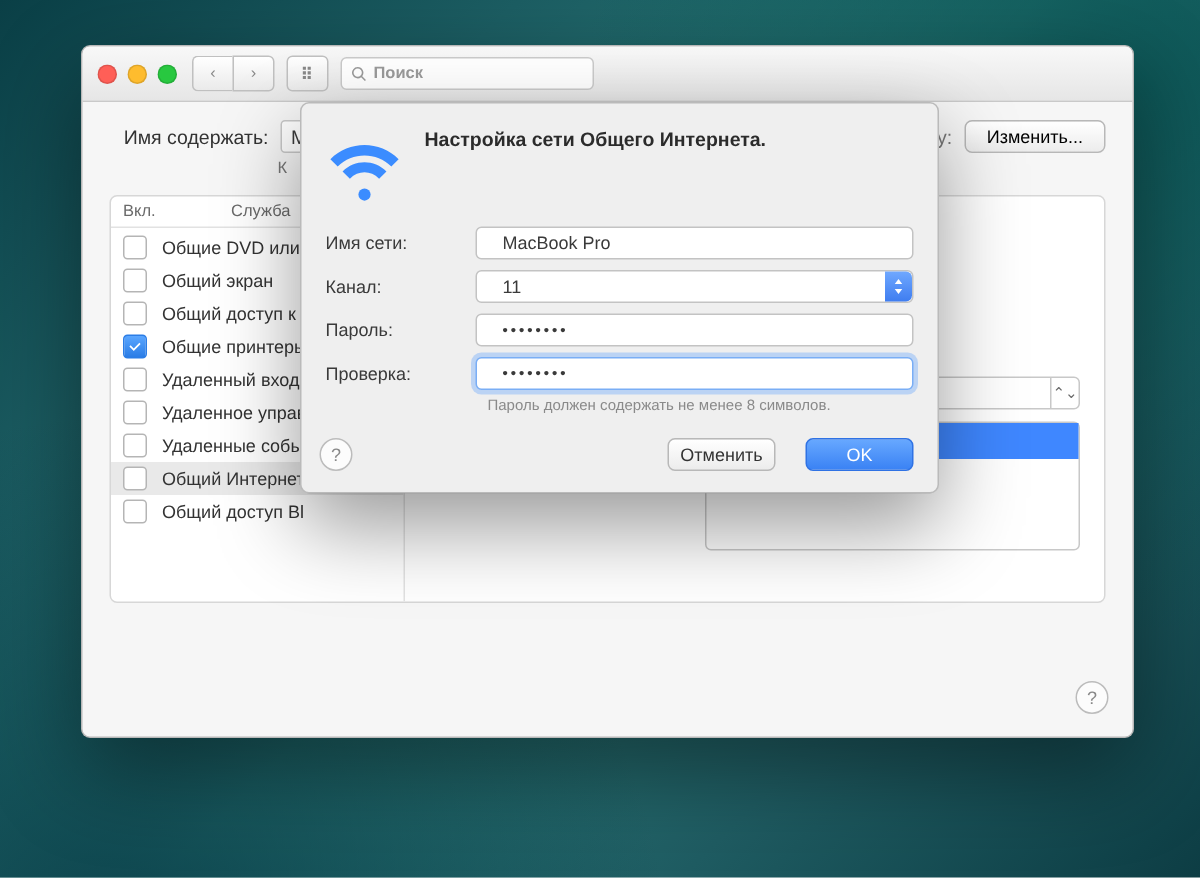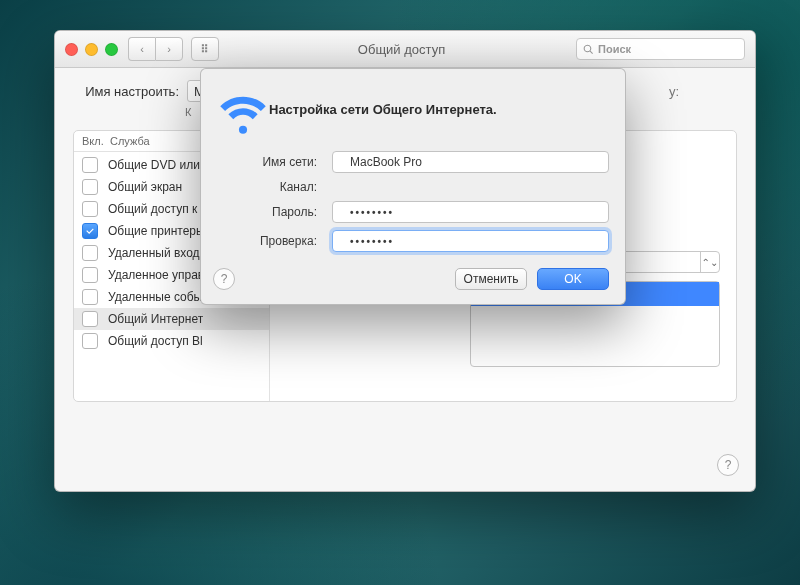--- a/index.html
+++ b/index.html
@@ -65,21 +65,21 @@
     height:22px;padding:0 14px;border:1px solid #b8b8b8;border-radius:5px;
     background:linear-gradient(#ffffff,#ececec);font-size:12px;margin-left:auto;
   }
   .subhint{margin:4px 0 12px 112px;color:#777;font-size:11px;width:420px;}
 
   .panel{
     background:#fff;border:1px solid #d7d7d7;border-radius:5px;
     height:270px;display:flex;overflow:hidden;
   }
   .service-list{width:195px;border-right:1px solid #e2e2e2;}
-  .list-head{height:20px;border-bottom:1px solid #e2e2e2;display:flex;padding:0 8px;font-size:11px;color:#6a6a6a;align-items:center;}
+  .list-head{height:20px;border-bottom:1px solid #e2e2e2;display:flex;padding:0 8px;font-size:11px;color:#6a6a6a;align-items:center;gap:44px;}
   .list-head span:first-child{width:28px;}
   .list-body{padding:2px 0;}
   .row{display:flex;align-items:center;height:22px;padding:0 8px;}
   .row.sel{background:#e9e9e9;}
   .chk{
     width:14px;height:14px;border:1px solid #b5b5b5;border-radius:3px;margin-right:10px;background:#fff;
     display:flex;align-items:center;justify-content:center;
   }
   .chk.on{background:linear-gradient(#5aa6ff,#2b7de6);border-color:#2b7de6;}
   .chk.on svg{width:10px;height:10px;fill:#fff;}
@@ -114,44 +114,44 @@
 
   
   .sheet{
     position:absolute; left:200px; top:68px;
     width:392px; padding:16px 16px 14px 16px;
     background:#efefef;
     border:1px solid rgba(0,0,0,0.22);
     border-radius:6px;
     box-shadow:0 22px 55px rgba(0,0,0,0.4);
   }
-  .sheet-head{display:flex;margin-bottom:14px;align-items:center;}
+  .sheet-head{display:flex;gap:14px;margin-bottom:14px;}
   .wifi-icon{width:52px;height:52px;flex-shrink:0;display:flex;align-items:center;justify-content:center;}
   .sheet-title{font-weight:600;font-size:13px;color:#2b2b2b;margin-bottom:4px;}
   .sheet-sub{font-size:11px;color:#777;line-height:14px;max-width:280px;}
   .form-row{display:flex;align-items:center;margin-bottom:7px;}
-  .form-label{width:100px;text-align:right;margin-right:15px;font-size:12px;color:#3a3a3a;}
+  .form-label{width:100px;text-align:left;margin-right:0;font-size:12px;color:#3a3a3a;}
   .form-field{
     flex:1;height:20px;border:1px solid #c3c3c3;border-radius:4px;background:#fff;
     padding:0 17px;display:flex;align-items:center;font-size:12px;position:relative;
   }
   .form-field.focus{border-color:#7aaef5;box-shadow:0 0 0 3px rgba(93,160,255,0.35);}
   .form-field .sel-cap{
     position:absolute;right:0;top:0;bottom:0;width:18px;
     background:linear-gradient(#6fa8ff,#3f7df0);
     border-top-right-radius:4px;border-bottom-right-radius:4px;
     display:flex;align-items:center;justify-content:center;
   }
   .sel-cap svg{width:8px;height:10px;fill:#fff;}
   .pwd-dots{letter-spacing:2px;font-weight:bold;font-size:10px;}
   .hint{margin-left:108px;font-size:10px;color:#8a8a8a;margin-top:-2px;}
   .sheet-buttons{display:flex;justify-content:flex-end;gap:10px;margin-top:16px;}
   .btn{
     height:22px;min-width:72px;border-radius:5px;border:1px solid #b8b8b8;
-    background:linear-gradient(#fff,#ececec);font-size:12px;color:#333;
+    background:linear-gradient(#fff,#ececec);font-size:12px;color:#333;margin-left:10px;
   }
   .btn.primary{
     background:linear-gradient(#67a8ff,#3a82f4);color:#fff;border-color:#2f72e4;
   }
   .sheet .help{left:12px;bottom:14px;}
 </style>
 </head>
 <body>
 
 <div class="prefs-window">
@@ -161,36 +161,36 @@
       <div class="dot yellow"></div>
       <div class="dot green"></div>
     </div>
     <div class="tb-btn-group">
       <div class="tb-btn">‹</div>
       <div class="tb-btn">›</div>
     </div>
     <div class="tb-btn-group">
       <div class="tb-btn tb-grid">⠿</div>
     </div>
-    <div class="title-text">Общий доступ</div>
     <div class="search">
       <svg viewBox="0 0 16 16">
           <path d="M6.5 1a5.5 5.5 0 014.38 8.83l3.65 3.64-1.06 1.06-3.64-3.65A5.5 5.5 0 116.5 1zm0 1.5a4 4 0 100 8 4 4 0 000-8z"></path>
         </svg>
       <span>Поиск</span>
     </div>
   </div>
 
   <div class="body">
     <div class="name-row">
-      <div class="name-label" style="width:106px">Имя настроить:</div>
+      <div class="name-label" style="width:106px">Имя содержать:</div>
       <div class="name-field">
         <span>M</span>
       </div>
       <span style="color:#777;margin-left:100px">у:</span>
+      <button class="change-btn">Изменить...</button>
     </div>
     <div class="subhint">К</div>
 
     <div class="panel">
       <div class="service-list">
         <div class="list-head">
           <span>Вкл.</span>
           <span>Служба</span>
         </div>
         <div class="list-body" id="svc-body">
@@ -272,33 +272,42 @@
   </div>
 
   <div class="form-row">
     <div class="form-label">Имя сети:</div>
     <div class="form-field">
       <span>MacBook Pro</span>
     </div>
   </div>
   <div class="form-row">
     <div class="form-label">Канал:</div>
+    <div class="form-field">
+      <span>11</span>
+      <div class="sel-cap">
+        <svg viewBox="0 0 8 12">
+            <path d="M4 0l3 4H1zM4 12L1 8h6z"></path>
+          </svg>
+      </div>
+    </div>
   </div>
   <div class="form-row">
     <div class="form-label">Пароль:</div>
     <div class="form-field">
       <span class="pwd-dots">••••••••</span>
     </div>
   </div>
   <div class="form-row">
     <div class="form-label">Проверка:</div>
     <div class="form-field focus">
       <span class="pwd-dots">••••••••</span>
     </div>
   </div>
+  <div class="hint">Пароль должен содержать не менее 8 символов.</div>
 
   <div class="sheet-buttons">
     <button class="btn">Отменить</button>
     <button class="btn primary">OK</button>
   </div>
   <div class="help">
       <span>?</span>
     </div>
 </div>
 

